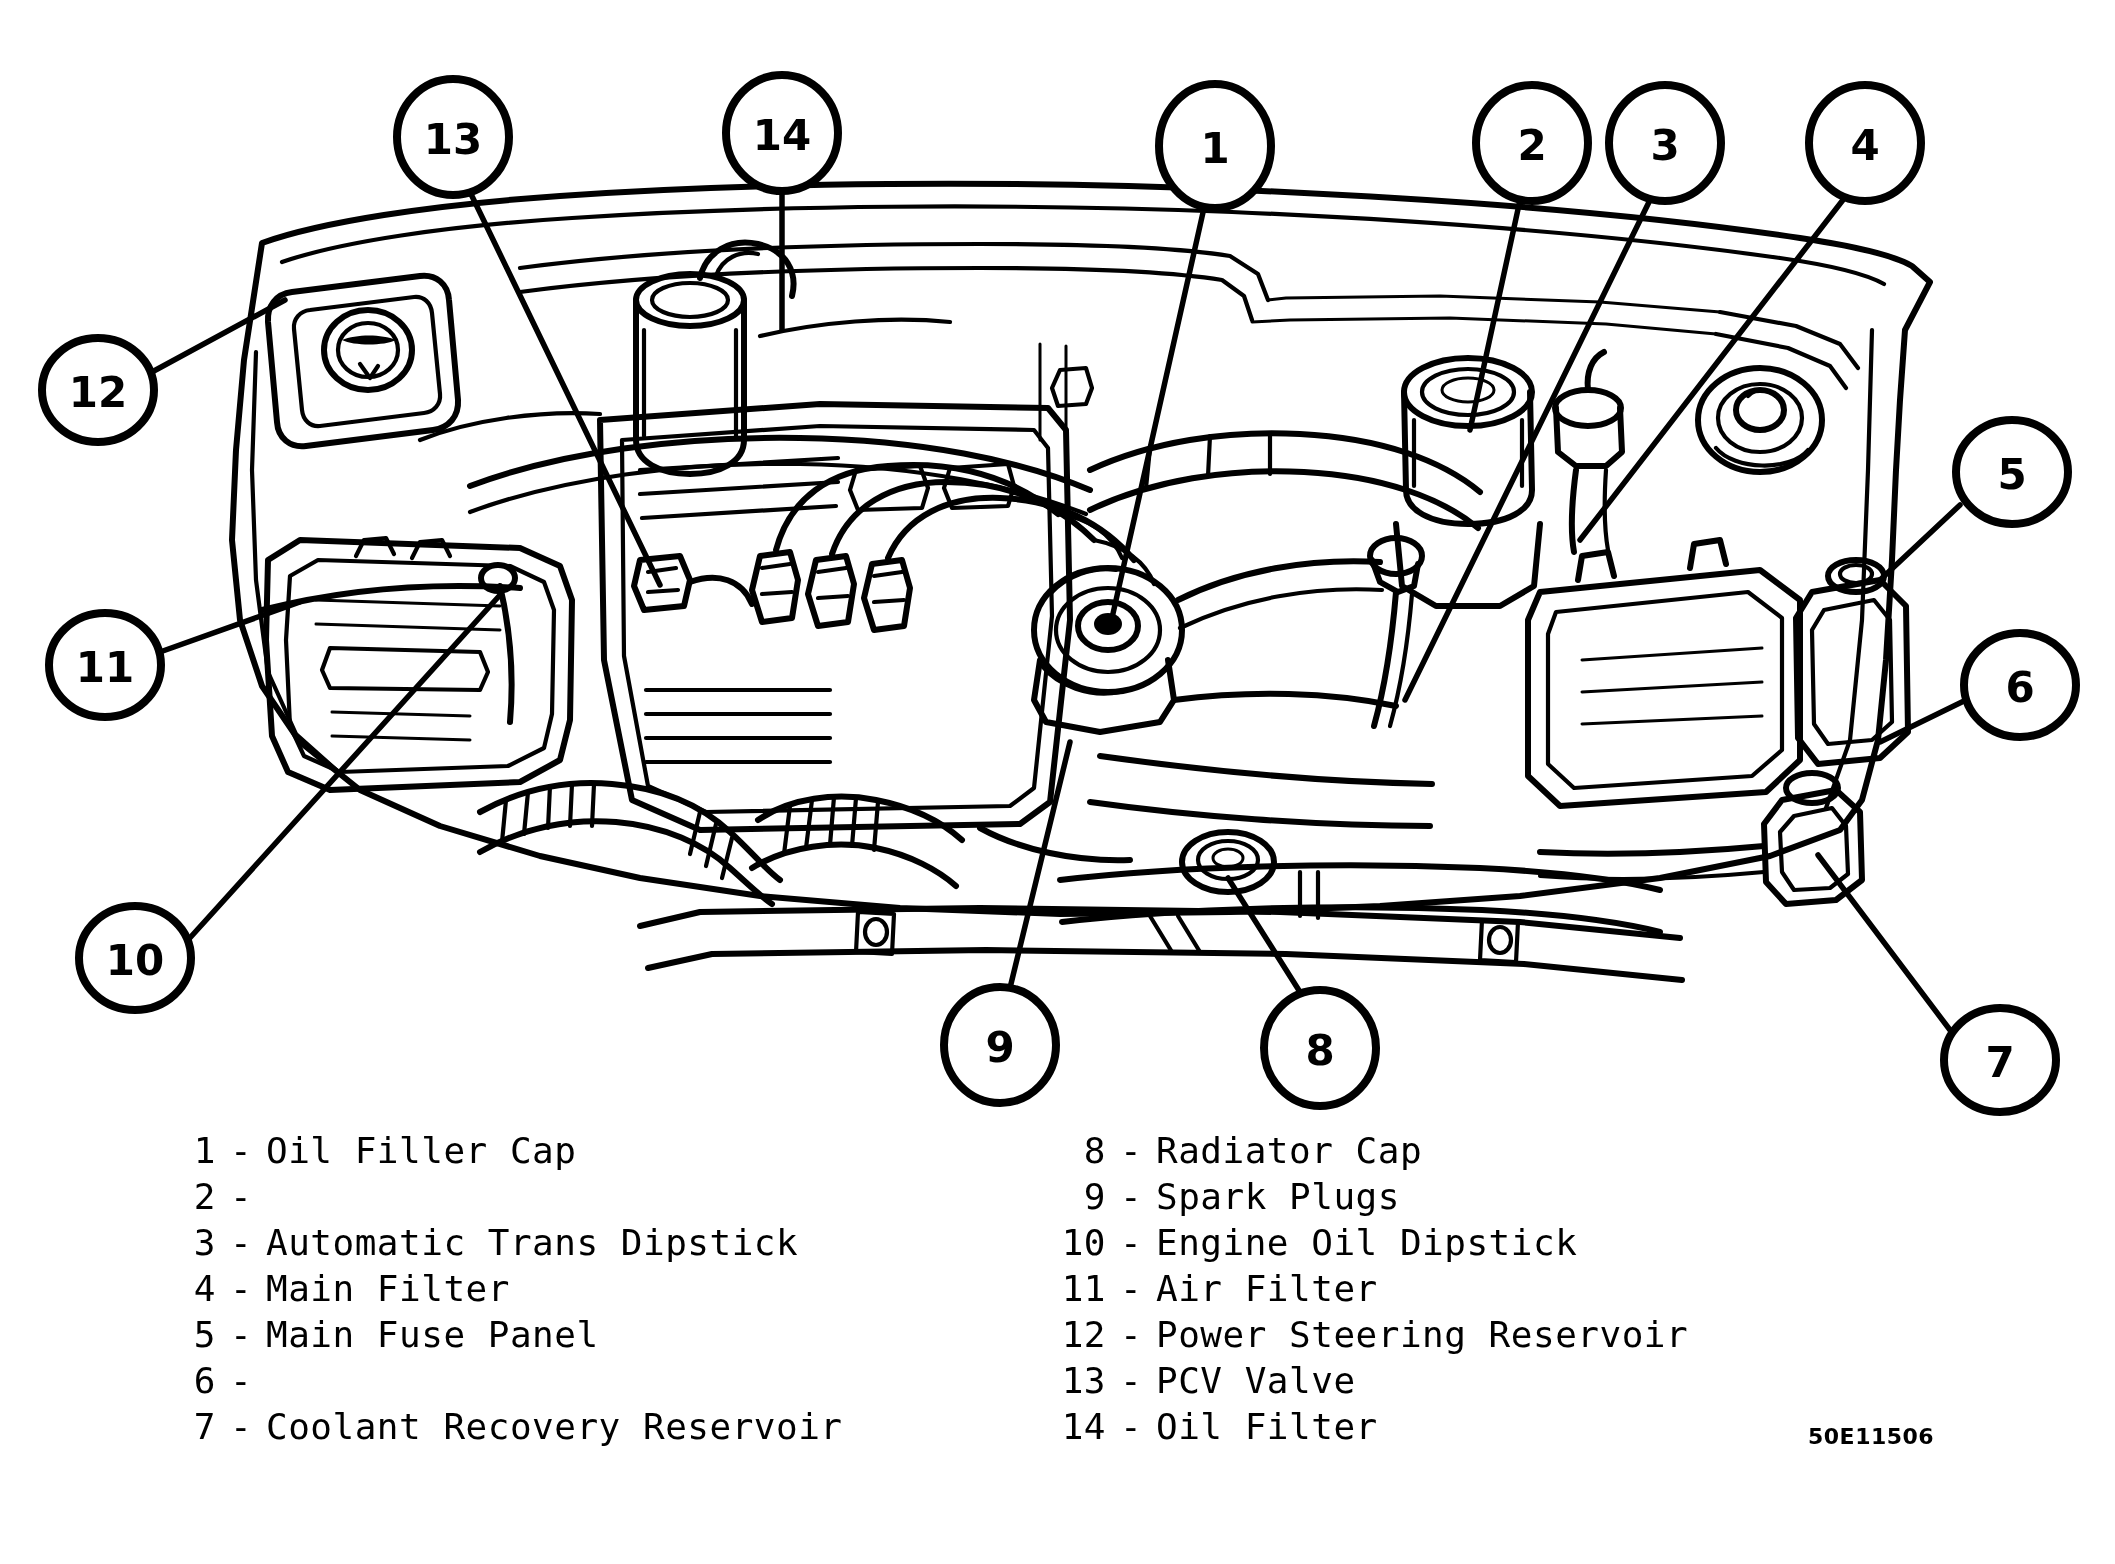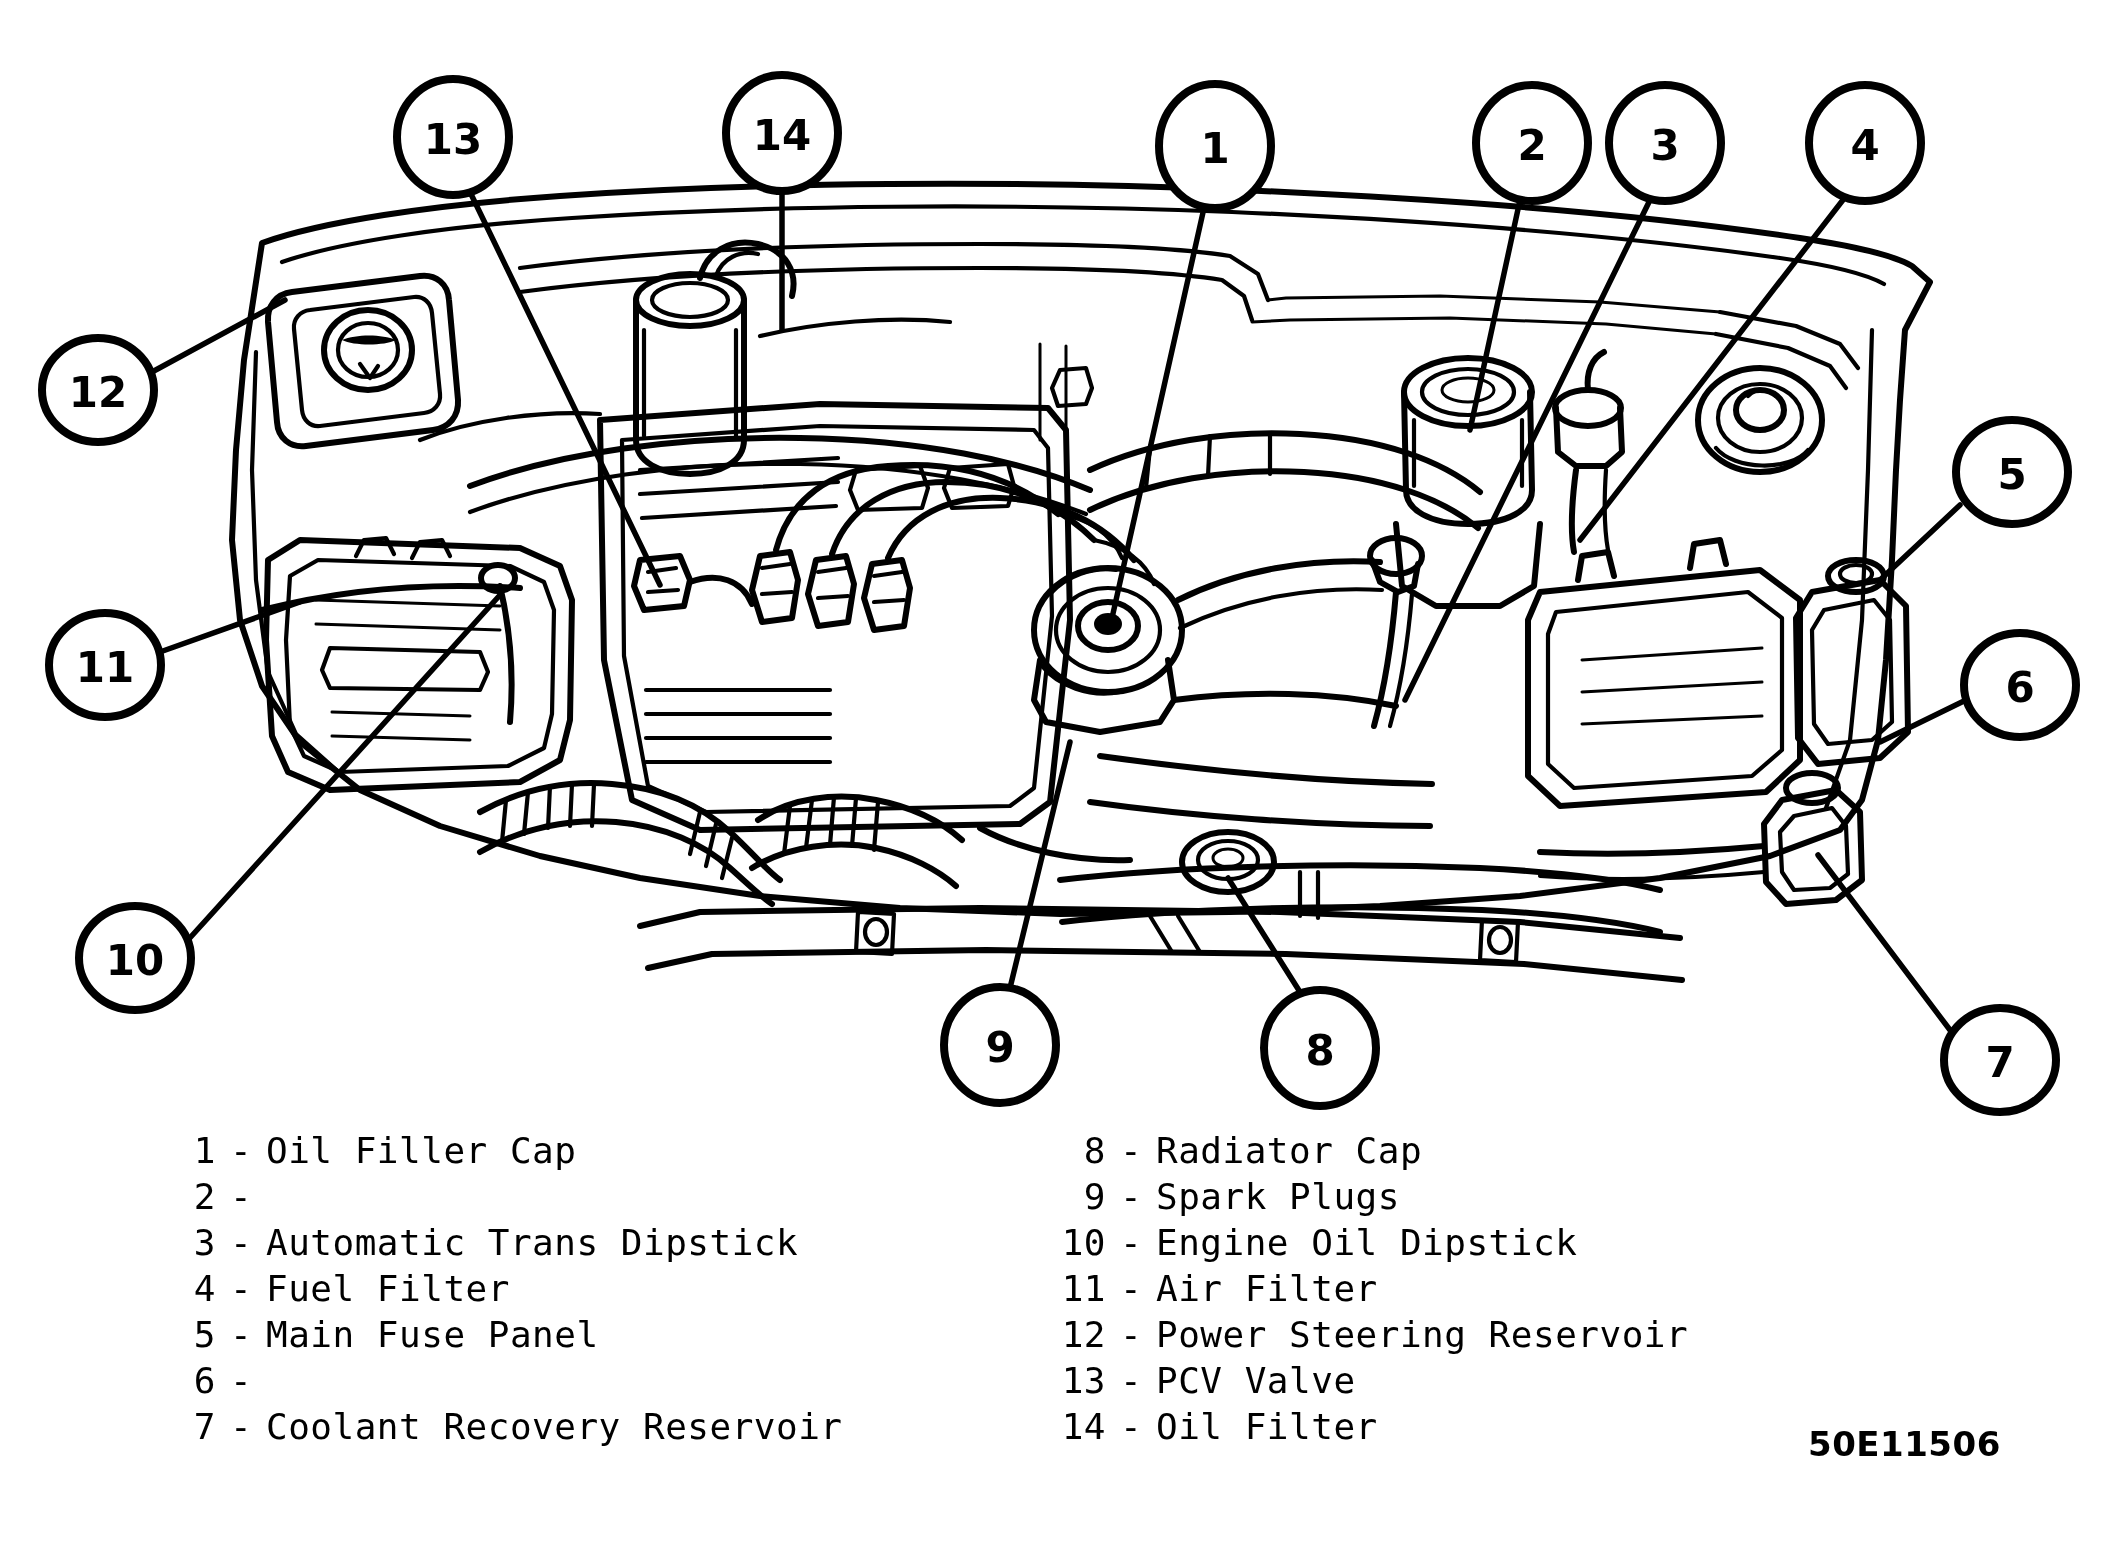--- a/index.html
+++ b/index.html
@@ -78,21 +78,21 @@
     display: inline-block;
     text-align: right;
   }
 
   
   #figure-code {
     position: absolute;
     left: 1808px;
     top: 1424px;
     font-family: "DejaVu Sans", "Liberation Sans", sans-serif;
-    font-size: 34px;
+    font-size: 22px;
     font-weight: bold;
     letter-spacing: 0.5px;
     color: #000;
   }
 
   
   .stroke-heavy  { fill: none; stroke: #000; stroke-width: 6;   stroke-linecap: round; stroke-linejoin: round; }
   .stroke-med    { fill: none; stroke: #000; stroke-width: 4.2; stroke-linecap: round; stroke-linejoin: round; }
   .stroke-light  { fill: none; stroke: #000; stroke-width: 3;   stroke-linecap: round; stroke-linejoin: round; }
   .leader        { fill: none; stroke: #000; stroke-width: 5.5; stroke-linecap: round; stroke-linejoin: round; }
@@ -472,21 +472,21 @@
         </g>
 
     </svg>
   </div>
 
   <div id="legend">
     <div class="legend-col" id="legend-col-left">
         <div class="legend-row"><span class="legend-num">1</span><span class="legend-dash">-</span><span class="legend-label">Oil Filler Cap</span></div>
         <div class="legend-row"><span class="legend-num">2</span><span class="legend-dash">-</span></div>
         <div class="legend-row"><span class="legend-num">3</span><span class="legend-dash">-</span><span class="legend-label">Automatic Trans Dipstick</span></div>
-        <div class="legend-row"><span class="legend-num">4</span><span class="legend-dash">-</span><span class="legend-label">Fuel Filter</span></div>
+        <div class="legend-row"><span class="legend-num">4</span><span class="legend-dash">-</span><span class="legend-label">Main Filter</span></div>
         <div class="legend-row"><span class="legend-num">5</span><span class="legend-dash">-</span><span class="legend-label">Main Fuse Panel</span></div>
         <div class="legend-row"><span class="legend-num">6</span><span class="legend-dash">-</span></div>
         <div class="legend-row"><span class="legend-num">7</span><span class="legend-dash">-</span><span class="legend-label">Coolant Recovery Reservoir</span></div>
       </div>
     <div class="legend-col" id="legend-col-right">
         <div class="legend-row"><span class="legend-num">8</span><span class="legend-dash">-</span><span class="legend-label">Radiator Cap</span></div>
         <div class="legend-row"><span class="legend-num">9</span><span class="legend-dash">-</span><span class="legend-label">Spark Plugs</span></div>
         <div class="legend-row"><span class="legend-num">10</span><span class="legend-dash">-</span><span class="legend-label">Engine Oil Dipstick</span></div>
         <div class="legend-row"><span class="legend-num">11</span><span class="legend-dash">-</span><span class="legend-label">Air Filter</span></div>
         <div class="legend-row"><span class="legend-num">12</span><span class="legend-dash">-</span><span class="legend-label">Power Steering Reservoir</span></div>

